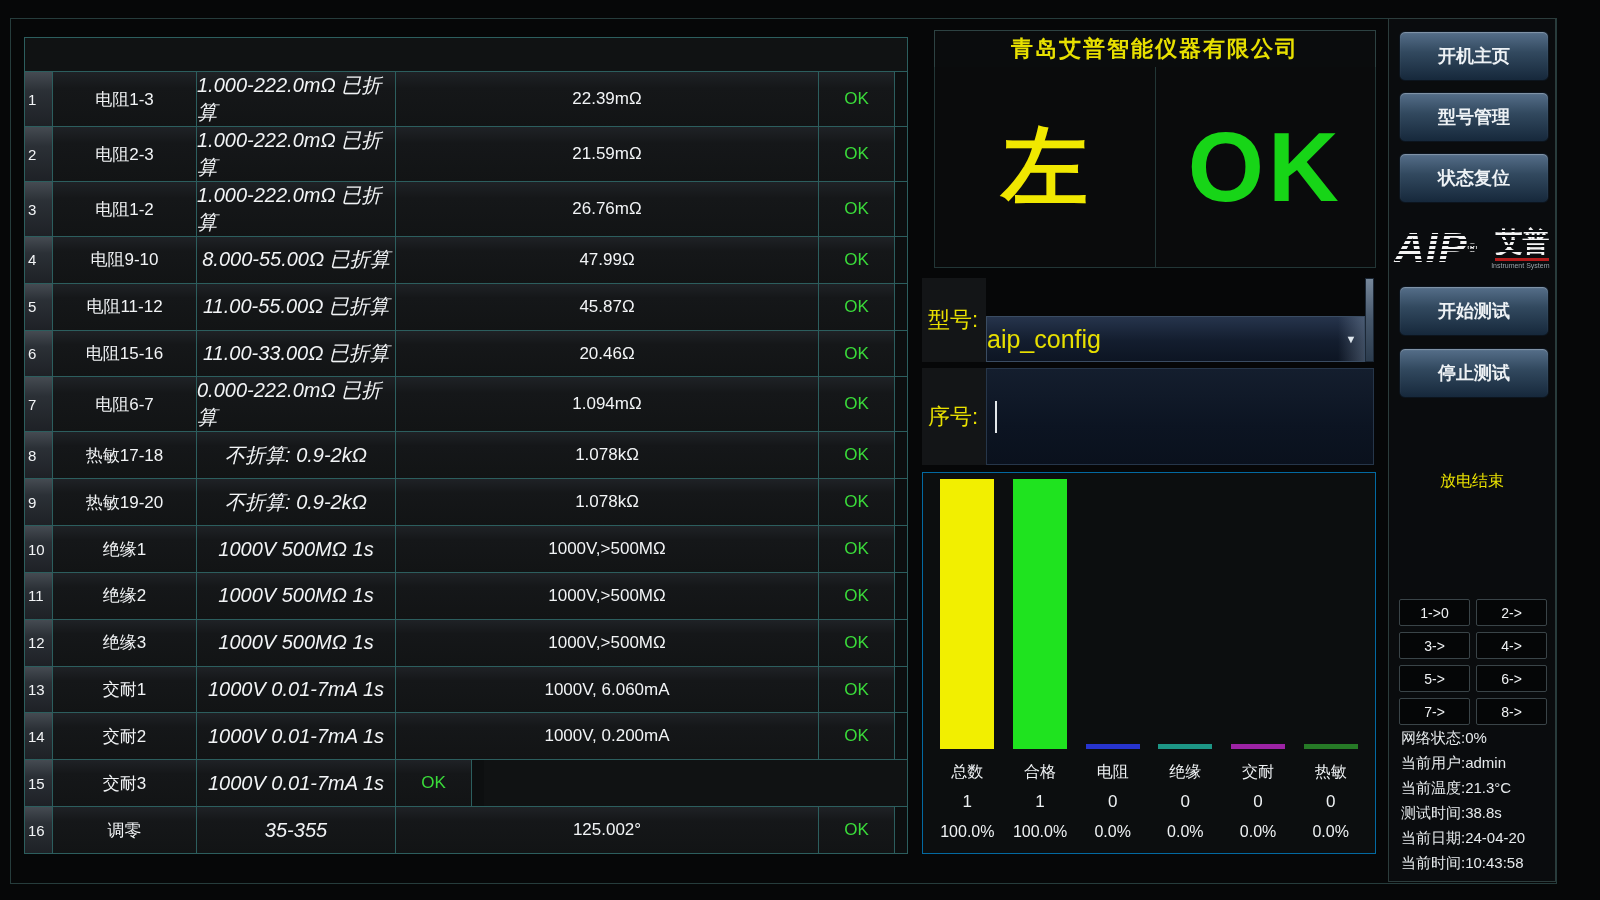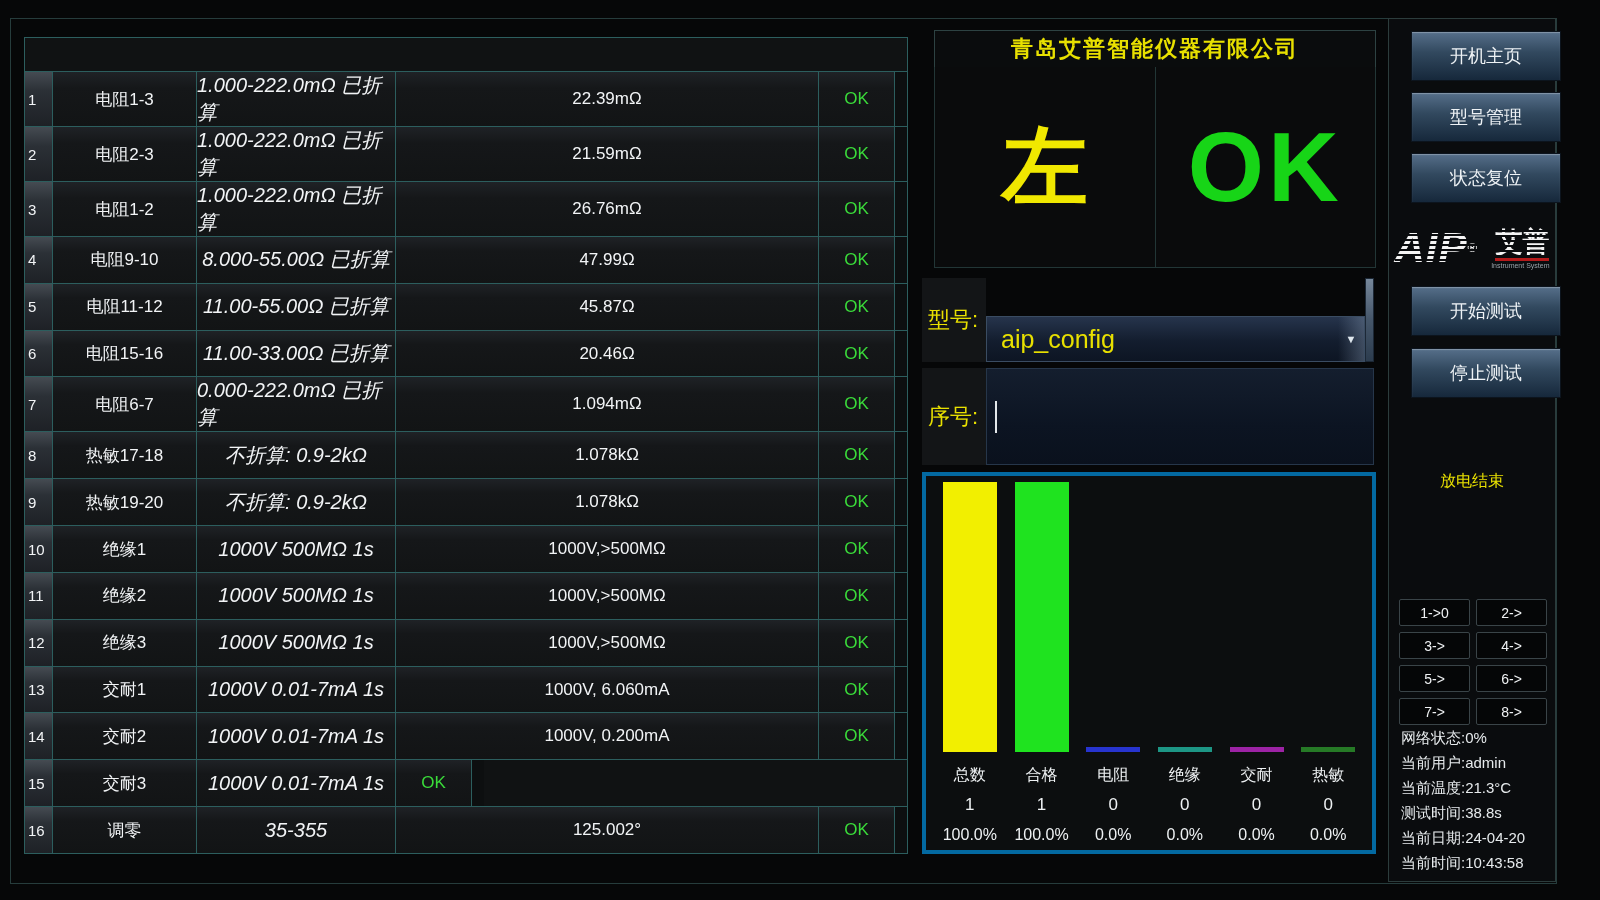--- a/index.html
+++ b/index.html
@@ -53,63 +53,63 @@
 
   .model-row{position:absolute;left:922px;top:278px;width:452px;height:84px;display:flex;}
   .serial-row{position:absolute;left:922px;top:368px;width:452px;height:97px;display:flex;}
   .field-label{
     width:64px;display:flex;align-items:center;justify-content:flex-start;padding-left:6px;box-sizing:border-box;
     color:#e8e000;font-size:22px;background:#131517;
   }
   .combo{
     position:relative;flex:1;box-sizing:border-box;border:1px solid #3a4c62;
     background:linear-gradient(180deg,#26344c 0%,#131d2e 55%,#0d1523 100%);
-    display:flex;align-items:center;padding-left:14px;color:#e8e000;font-size:25px;margin-top:38px;
+    display:flex;align-items:center;color:#e8e000;font-size:25px;margin-top:38px;
   }
   .combo-arrow-strip{
     position:absolute;right:0;top:0;bottom:0;width:26px;
     background:linear-gradient(90deg,rgba(110,130,155,0) 0%,rgba(130,150,175,0.40) 100%);
     display:flex;align-items:center;justify-content:center;color:#dfe7ee;font-size:11px;
   }
   .combo-scrollbar{
     width:9px;align-self:stretch;background:linear-gradient(180deg,#76879a 0%,#45566a 50%,#2c3c4e 100%);
     border:1px solid #1c2836;box-sizing:border-box;
   }
   .text-input{
     position:relative;flex:1;box-sizing:border-box;border:1px solid #26364a;
     background:linear-gradient(180deg,#141e2e 0%,#0c1422 60%,#0a111d 100%);
     display:flex;align-items:center;padding-left:8px;color:#e8e000;font-size:24px;
   }
   .caret{width:2px;height:32px;background:#e3e7ea;animation:blink 1.1s steps(1) infinite;}
   @keyframes blink{0%,55%{opacity:1}56%,100%{opacity:0}}
 
   
   .chart-panel{
-    position:absolute;left:922px;top:472px;width:454px;height:382px;border:4px solid #0369a1;
+    position:absolute;left:922px;top:472px;width:454px;height:382px;border:1px solid #0369a1;
     box-sizing:border-box;background:#0c0e0f;
   }
   .chart-cols{display:flex;justify-content:space-between;padding:0 8px;height:100%;box-sizing:border-box;}
   .chart-col{flex:1;display:flex;flex-direction:column;align-items:center;}
   .bar-area{height:276px;display:flex;align-items:flex-end;}
   .bar{width:54px;}
   .chart-name{height:30px;margin-top:8px;display:flex;align-items:center;font-size:16px;color:#eef1f3;}
   .chart-value{height:30px;display:flex;align-items:center;font-size:17px;color:#eef1f3;}
   .chart-pct{height:30px;display:flex;align-items:center;font-size:16px;color:#eef1f3;}
 
   
   .sidebar{
     position:absolute;left:1388px;top:18px;width:168px;height:864px;border:1px solid #2c3c3c;
     box-sizing:border-box;background:#0a0c0e;
   }
   .side-btn{
-    position:absolute;left:22px;width:148px;height:48px;border-radius:0;
+    position:absolute;left:10px;width:148px;height:48px;border-radius:6px;
     background:linear-gradient(180deg,#5a7democ 0%,#32495f 40%,#16283b 100%);
     background:linear-gradient(180deg,#566f8a 0%,#32495f 42%,#16283b 100%);
     border:1px solid #0c141d;box-shadow:inset 0 1px 1px rgba(255,255,255,.28);
-    color:#eef2f5;font-size:18px;display:flex;align-items:center;justify-content:center;cursor:pointer;
+    color:#eef2f5;font-size:18px;display:flex;align-items:center;justify-content:center;cursor:pointer;font-weight:bold;
   }
   .logo-row{position:absolute;left:0;top:197px;width:100%;height:64px;display:flex;align-items:center;justify-content:center;gap:13px;}
   .striped{position:relative;}
   .striped::after{content:"";position:absolute;inset:0;background:repeating-linear-gradient(180deg,transparent 0 3px,#0a0c0e 3px 5px);pointer-events:none;}
   .logo-aip{font-style:italic;font-weight:800;font-size:42px;letter-spacing:1px;color:#f4f4f4;line-height:44px;}
   .logo-reg{font-size:13px;font-style:normal;vertical-align:top;}
   .logo-cn{display:flex;flex-direction:column;align-items:flex-end;}
   .logo-cn-text{font-weight:800;font-size:27px;color:#f4f4f4;border-bottom:3px solid #b51a1a;padding-bottom:1px;line-height:30px;}
   .logo-sub{font-size:7px;color:#98a1a8;margin-top:1px;}
   .discharge{position:absolute;left:0;top:452px;width:100%;text-align:center;color:#e8e000;font-size:16px;}

